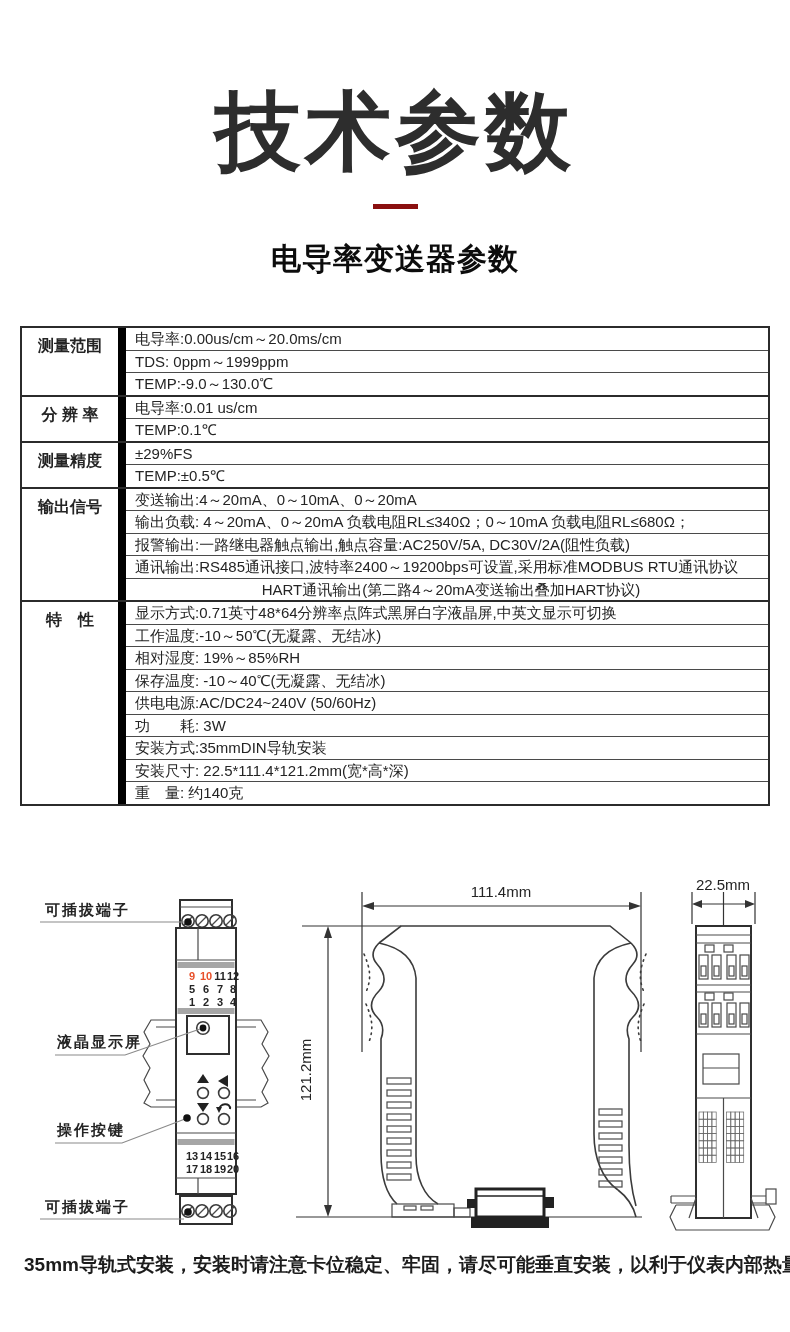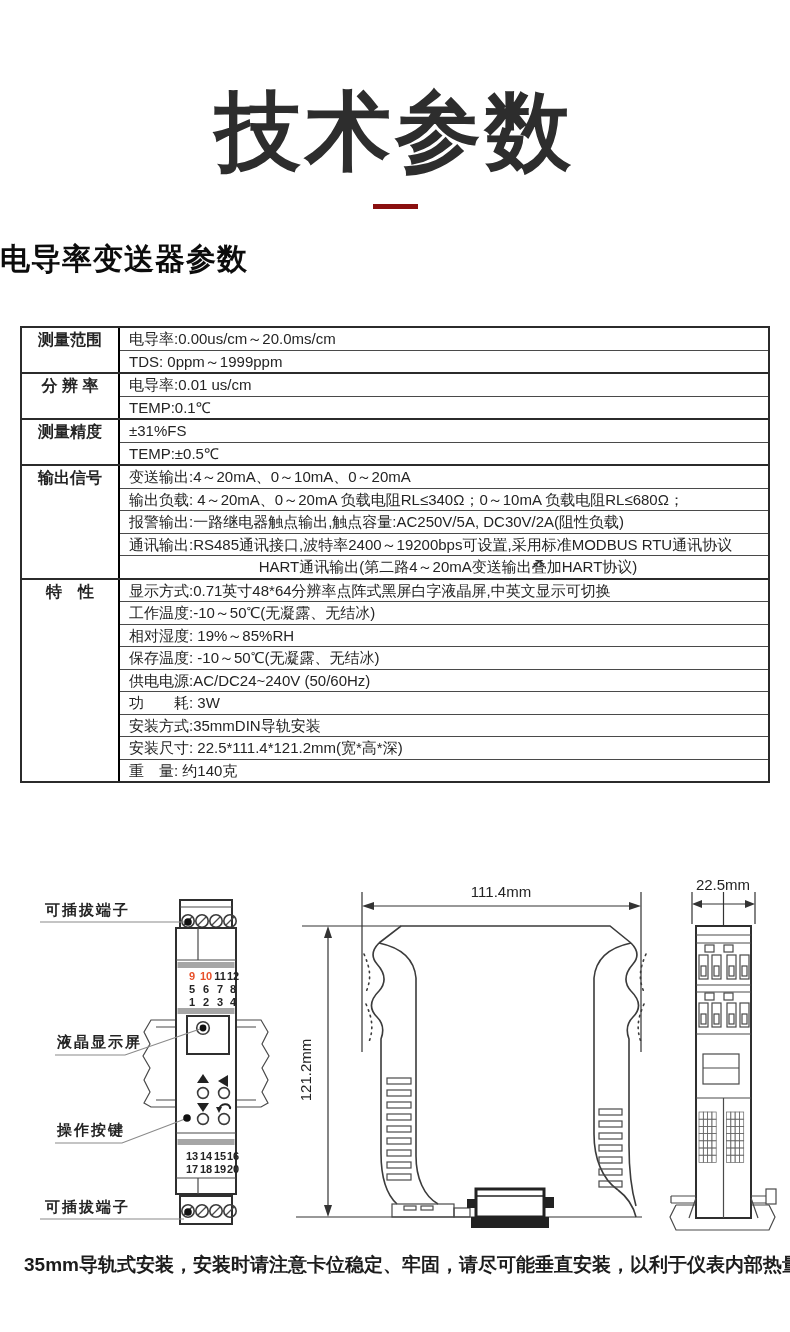--- a/index.html
+++ b/index.html
@@ -7,33 +7,33 @@
     position:relative; width:790px; height:1332px; background:#ffffff;
     font-family:"Liberation Sans", sans-serif; overflow:hidden; margin:6px auto;
   }
   .title {
     position:absolute; top:68px; left:0; width:100%; margin:0;
     text-align:center; font-size:86px; font-weight:900; color:#2d2d2d; letter-spacing:4px;
   }
   .red-divider { position:absolute; top:198px; left:373px; width:45px; height:5px; background:#8a0f0f; }
   .subtitle {
     position:absolute; top:233px; left:0; width:100%; margin:0;
-    text-align:left; font-size:30px; font-weight:700; color:#0c0c0c; letter-spacing:1px;
+    text-align:center; font-size:30px; font-weight:700; color:#0c0c0c; letter-spacing:1px;
   }
   .spec-table {
     position:absolute; top:320px; left:20px; width:750px;
     border:2px solid #2b2b2b; background:#fff; box-sizing:border-box;
   }
   .spec-group { display:flex; border-top:2px solid #2b2b2b; }
   .spec-group:first-child { border-top:none; }
   .spec-label {
     flex:0 0 96px; width:96px; font-size:16px; color:#242424; font-weight:600;
-    text-align:center; padding-top:2px; box-sizing:border-box;
-  }
-  .spec-rows { flex:1; border-left:2px solid #000000; min-width:0; }
+    text-align:center; padding-top:8px; box-sizing:border-box;
+  }
+  .spec-rows { flex:1; border-left:8px solid #000000; min-width:0; }
   .spec-row {
     height:21.5px; line-height:21.5px; font-size:15px; color:#242424;
     padding-left:9px; border-top:1px solid #4a4a4a; white-space:nowrap; overflow:hidden;
   }
   .spec-row:first-child { border-top:none; }
   .spec-row.center { text-align:center; padding-left:8px; }
   .diagrams { position:absolute; top:860px; left:0; width:790px; height:380px; }
   .footer-note {
     position:absolute; top:1246px; left:24px; margin:0;
     font-size:19px; font-weight:600; color:#1c1c1c; white-space:nowrap;
@@ -58,53 +58,54 @@
   <h1 class="title">技术参数</h1>
   <div class="red-divider"></div>
   <h2 class="subtitle">电导率变送器参数</h2>
 
   <section class="spec-table">
       <div class="spec-group">
         <div class="spec-label">测量范围</div>
         <div class="spec-rows">
           <div class="spec-row">电导率:0.00us/cm～20.0ms/cm</div>
           <div class="spec-row">TDS: 0ppm～1999ppm</div>
+          <div class="spec-row">TEMP:-9.0～130.0℃</div>
         </div>
       </div>
       <div class="spec-group">
         <div class="spec-label">分 辨 率</div>
         <div class="spec-rows">
           <div class="spec-row">电导率:0.01 us/cm</div>
           <div class="spec-row">TEMP:0.1℃</div>
         </div>
       </div>
       <div class="spec-group">
         <div class="spec-label">测量精度</div>
         <div class="spec-rows">
-          <div class="spec-row">±31%FS</div>
+          <div class="spec-row">±29%FS</div>
           <div class="spec-row">TEMP:±0.5℃</div>
         </div>
       </div>
       <div class="spec-group">
         <div class="spec-label">输出信号</div>
         <div class="spec-rows">
           <div class="spec-row">变送输出:4～20mA、0～10mA、0～20mA</div>
           <div class="spec-row">输出负载: 4～20mA、0～20mA 负载电阻RL≤340Ω；0～10mA 负载电阻RL≤680Ω；</div>
           <div class="spec-row">报警输出:一路继电器触点输出,触点容量:AC250V/5A, DC30V/2A(阻性负载)</div>
           <div class="spec-row">通讯输出:RS485通讯接口,波特率2400～19200bps可设置,采用标准MODBUS RTU通讯协议</div>
           <div class="spec-row center">HART通讯输出(第二路4～20mA变送输出叠加HART协议)</div>
         </div>
       </div>
       <div class="spec-group">
         <div class="spec-label">特　性</div>
         <div class="spec-rows">
           <div class="spec-row">显示方式:0.71英寸48*64分辨率点阵式黑屏白字液晶屏,中英文显示可切换</div>
           <div class="spec-row">工作温度:-10～50℃(无凝露、无结冰)</div>
           <div class="spec-row">相对湿度: 19%～85%RH</div>
-          <div class="spec-row">保存温度: -10～50℃(无凝露、无结冰)</div>
+          <div class="spec-row">保存温度: -10～40℃(无凝露、无结冰)</div>
           <div class="spec-row">供电电源:AC/DC24~240V (50/60Hz)</div>
           <div class="spec-row">功　　耗: 3W</div>
           <div class="spec-row">安装方式:35mmDIN导轨安装</div>
           <div class="spec-row">安装尺寸: 22.5*111.4*121.2mm(宽*高*深)</div>
           <div class="spec-row">重　量: 约140克</div>
         </div>
       </div>
     </section>
 
   <svg class="diagrams" viewBox="0 860 790 380" width="790" height="380" xmlns="http://www.w3.org/2000/svg">

